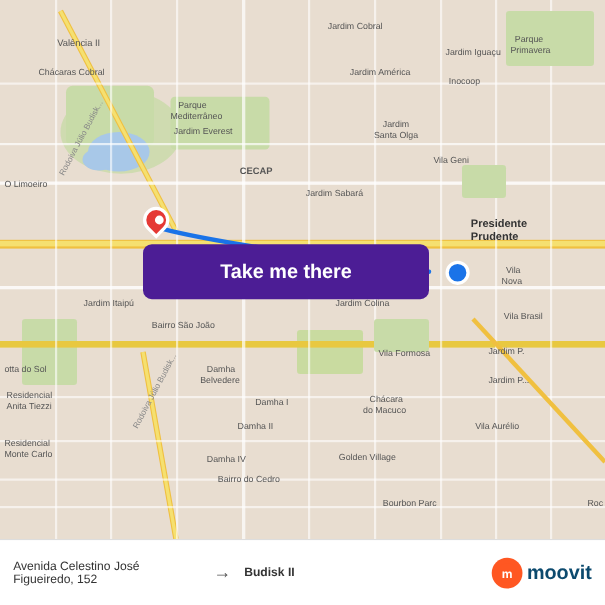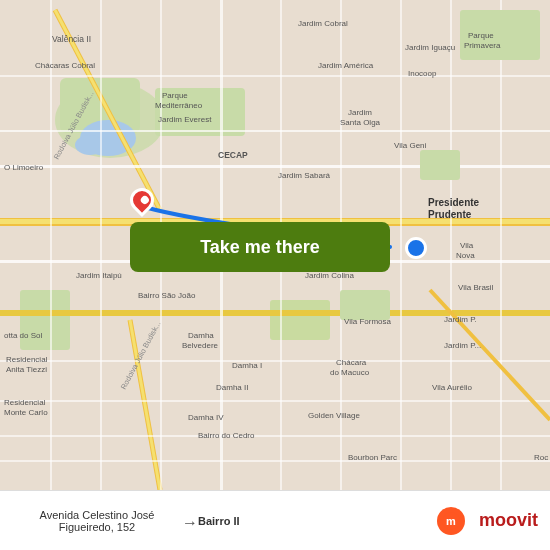--- a/index.html
+++ b/index.html
@@ -13,21 +13,21 @@
       overflow: hidden;
     }
 
     
     .take-me-button {
       position: absolute;
       top: 222px;
       left: 130px;
       width: 260px;
       height: 50px;
-      background-color: #4d7c0f;
+      background-color: #4c1d95;
       border-radius: 8px;
       display: flex;
       align-items: center;
       justify-content: center;
       cursor: pointer;
       z-index: 10;
     }
     .take-me-button span {
       color: white;
       font-size: 18px;
@@ -99,29 +99,27 @@
       display: flex;
       align-items: center;
       justify-content: center;
       color: white;
       font-size: 14px;
       font-weight: bold;
     }
     .moovit-text {
       font-size: 18px;
       font-weight: bold;
-      color: #b91c1c;
-      margin-left: 10px;
+      color: #0c4a6e;
     }
     .route-info {
       display: flex;
       align-items: center;
-      gap: 0;
+      gap: 12px;
       flex: 1;
-      text-align: center;
     }
     .from-text {
       font-size: 11px;
       color: #333;
       max-width: 170px;
     }
     .arrow-right {
       font-size: 16px;
       color: #555;
     }
@@ -269,21 +267,21 @@
   </div>
 
   <div class="route-dot"></div>
 
 </div>
 
 <div id="bottom-bar">
   <div class="route-info">
     <span class="from-text">Avenida Celestino José Figueiredo, 152</span>
     <span class="arrow-right">→</span>
-    <span class="to-text">Bairro II</span>
+    <span class="to-text">Budisk II</span>
   </div>
   <div class="bottom-logo">
     <div class="moovit-logo">
       <div class="moovit-icon">
         <svg width="18" height="18" viewBox="0 0 18 18">
           <circle cx="9" cy="9" r="9" fill="#ff5722"></circle>
           <text x="9" y="13" font-size="11" fill="white" text-anchor="middle" font-family="Arial" font-weight="bold">m</text>
         </svg>
       </div>
       <span class="moovit-text">moovit</span>

